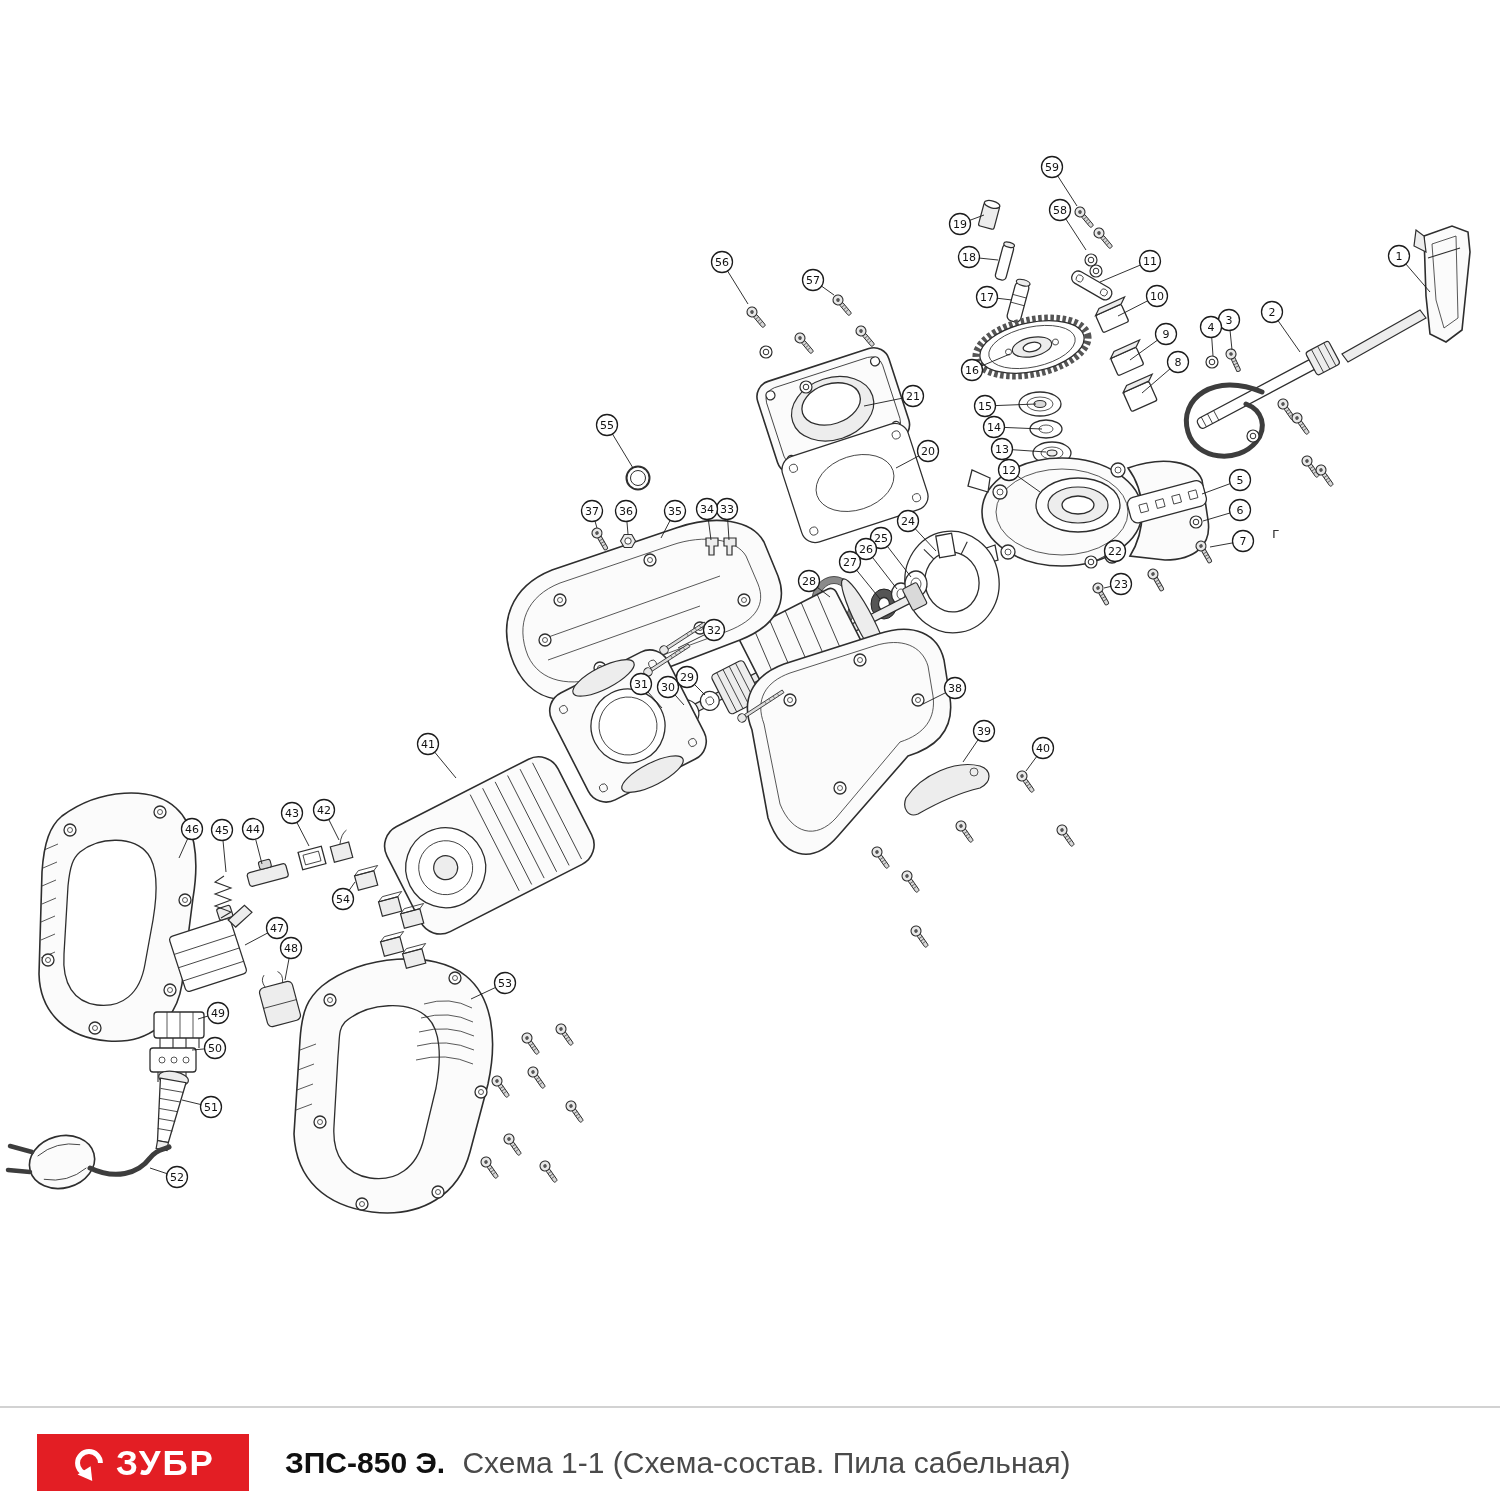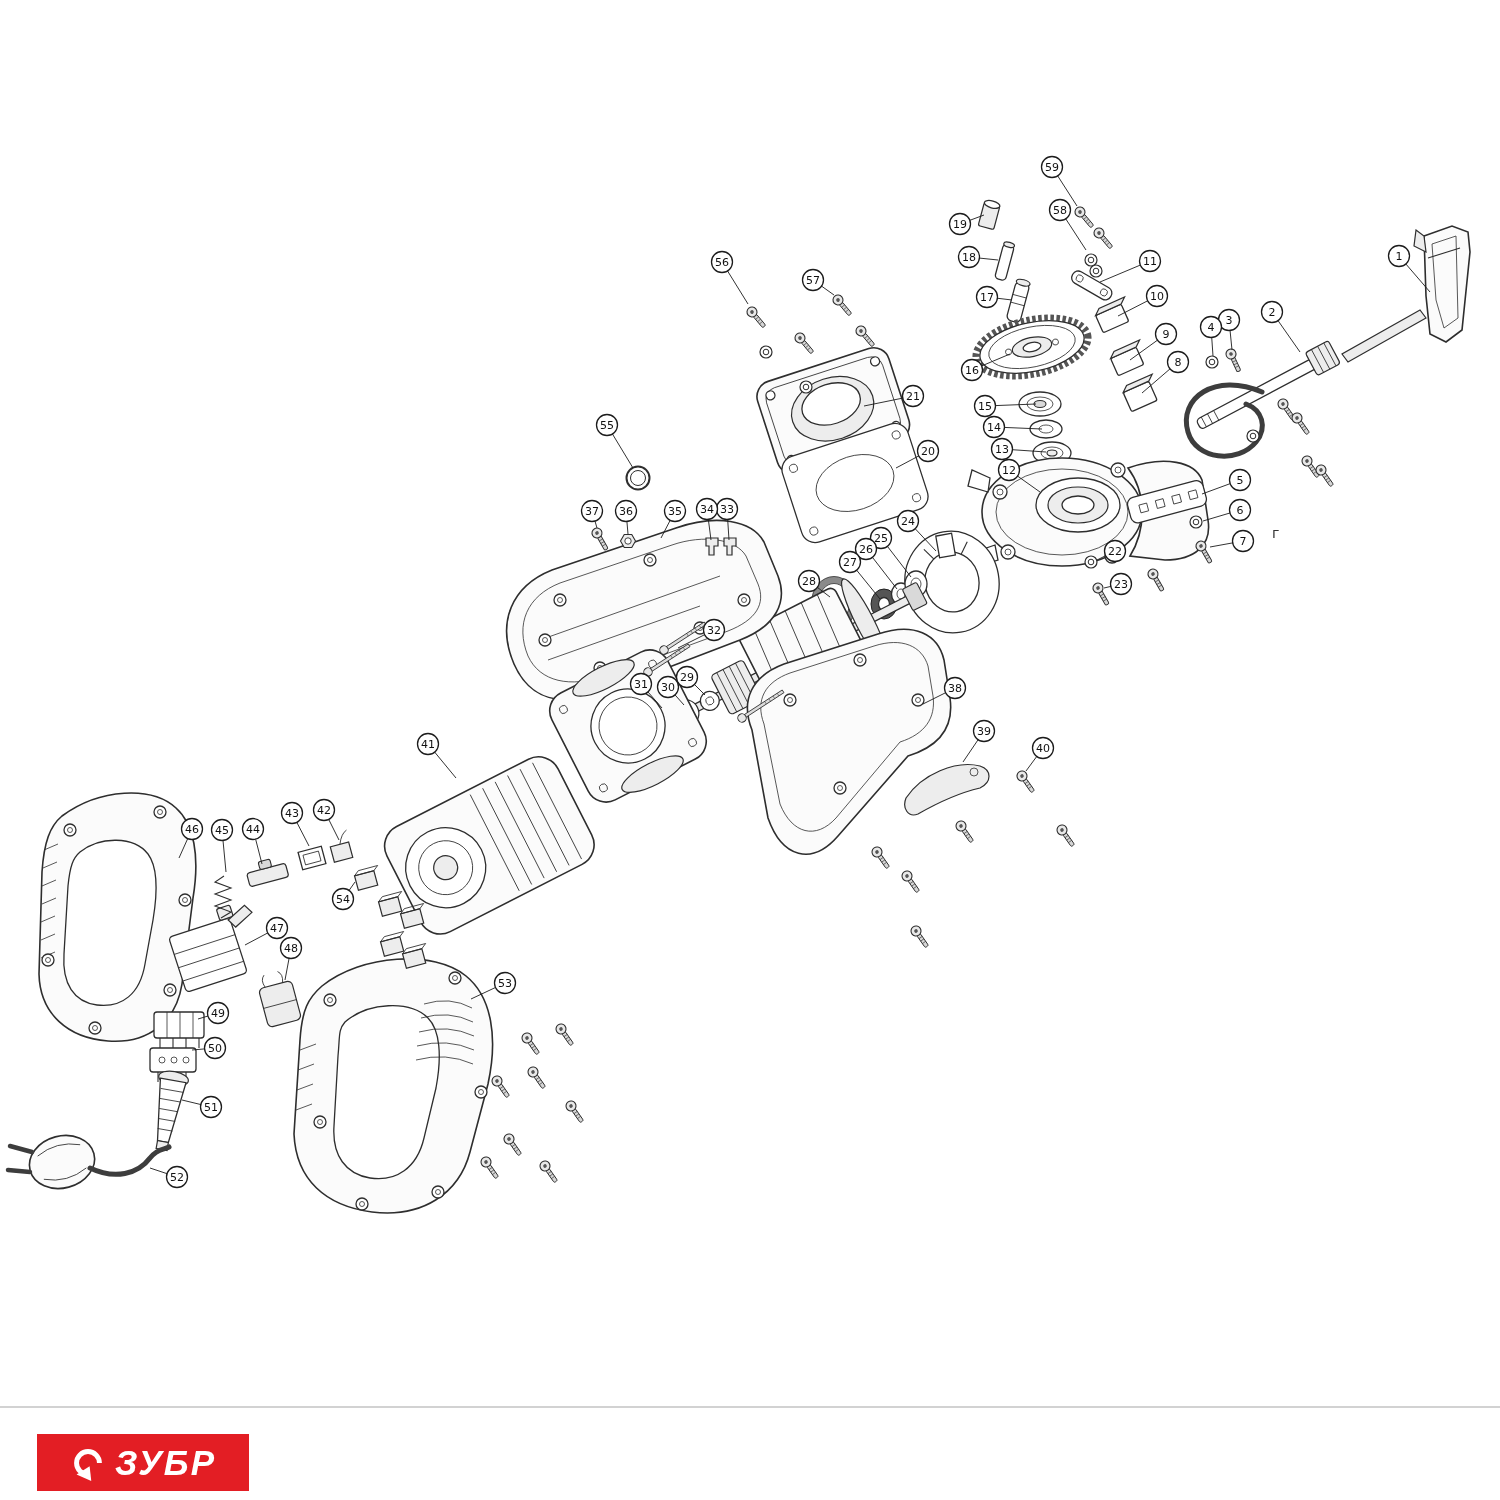--- a/index.html
+++ b/index.html
@@ -15,21 +15,21 @@
   .ln{fill:none;stroke:#2e2e2e;stroke-width:1.1}
   .thick{fill:none;stroke:#3d3d3d;stroke-width:5;stroke-linecap:round}
   .dk{fill:#555;stroke:#222;stroke-width:1}
   .callout-line{stroke:#1c1c1c;stroke-width:0.9}
   .callout-circle{fill:#fff;stroke:#1c1c1c;stroke-width:1.3}
   .callout-num{font-family:"DejaVu Sans",sans-serif;font-size:11px;text-anchor:middle;fill:#111}
   .corner-mark{font-family:"DejaVu Sans",sans-serif;font-size:14px;fill:#333}
   
   #footer{position:absolute;top:1406px;left:0;width:1500px;height:94px;border-top:2px solid #d2d2d2;background:#fff;}
   .footer-row{display:flex;align-items:center;gap:36px;padding:26px 0 0 37px;}
-  .brand-badge{width:212px;height:57px;background:#e31e24;color:#fff;display:flex;align-items:center;justify-content:center;gap:9px;flex:0 0 auto;font-style:italic;}
+  .brand-badge{width:212px;height:57px;background:#e31e24;color:#fff;display:flex;align-items:center;justify-content:center;gap:9px;flex:0 0 auto;}
   .brand-text{font-weight:bold;font-size:35px;letter-spacing:2px;line-height:1;}
   .brand-emblem{width:36px;height:36px;flex:0 0 auto;}
   .footer-title{font-size:30px;white-space:nowrap;}
   .model{font-weight:bold;color:#101010;}
   .subtitle{color:#4a4a4a;margin-left:9px;}
 </style>
 </head>
 <body>
 
 <div id="diagram-wrap">
@@ -802,14 +802,18 @@
 
 <div id="footer">
   <div class="footer-row">
     <div class="brand-badge">
       <svg class="brand-emblem" viewBox="0 0 44 44">
         <path d="M36,22 a14,14 0 1,0 -14,14" fill="none" stroke="#fff" stroke-width="6"></path>
         <polygon points="26,44 8,36 24,26" fill="#fff"></polygon>
       </svg>
       <span class="brand-text">ЗУБР</span>
     </div>
+    <div class="footer-title">
+      <span class="model">ЗПС-850 Э.</span>
+      <span class="subtitle">Схема 1-1 (Схема-состав. Пила сабельная)</span>
+    </div>
   </div>
 </div>
 
 </body></html>

